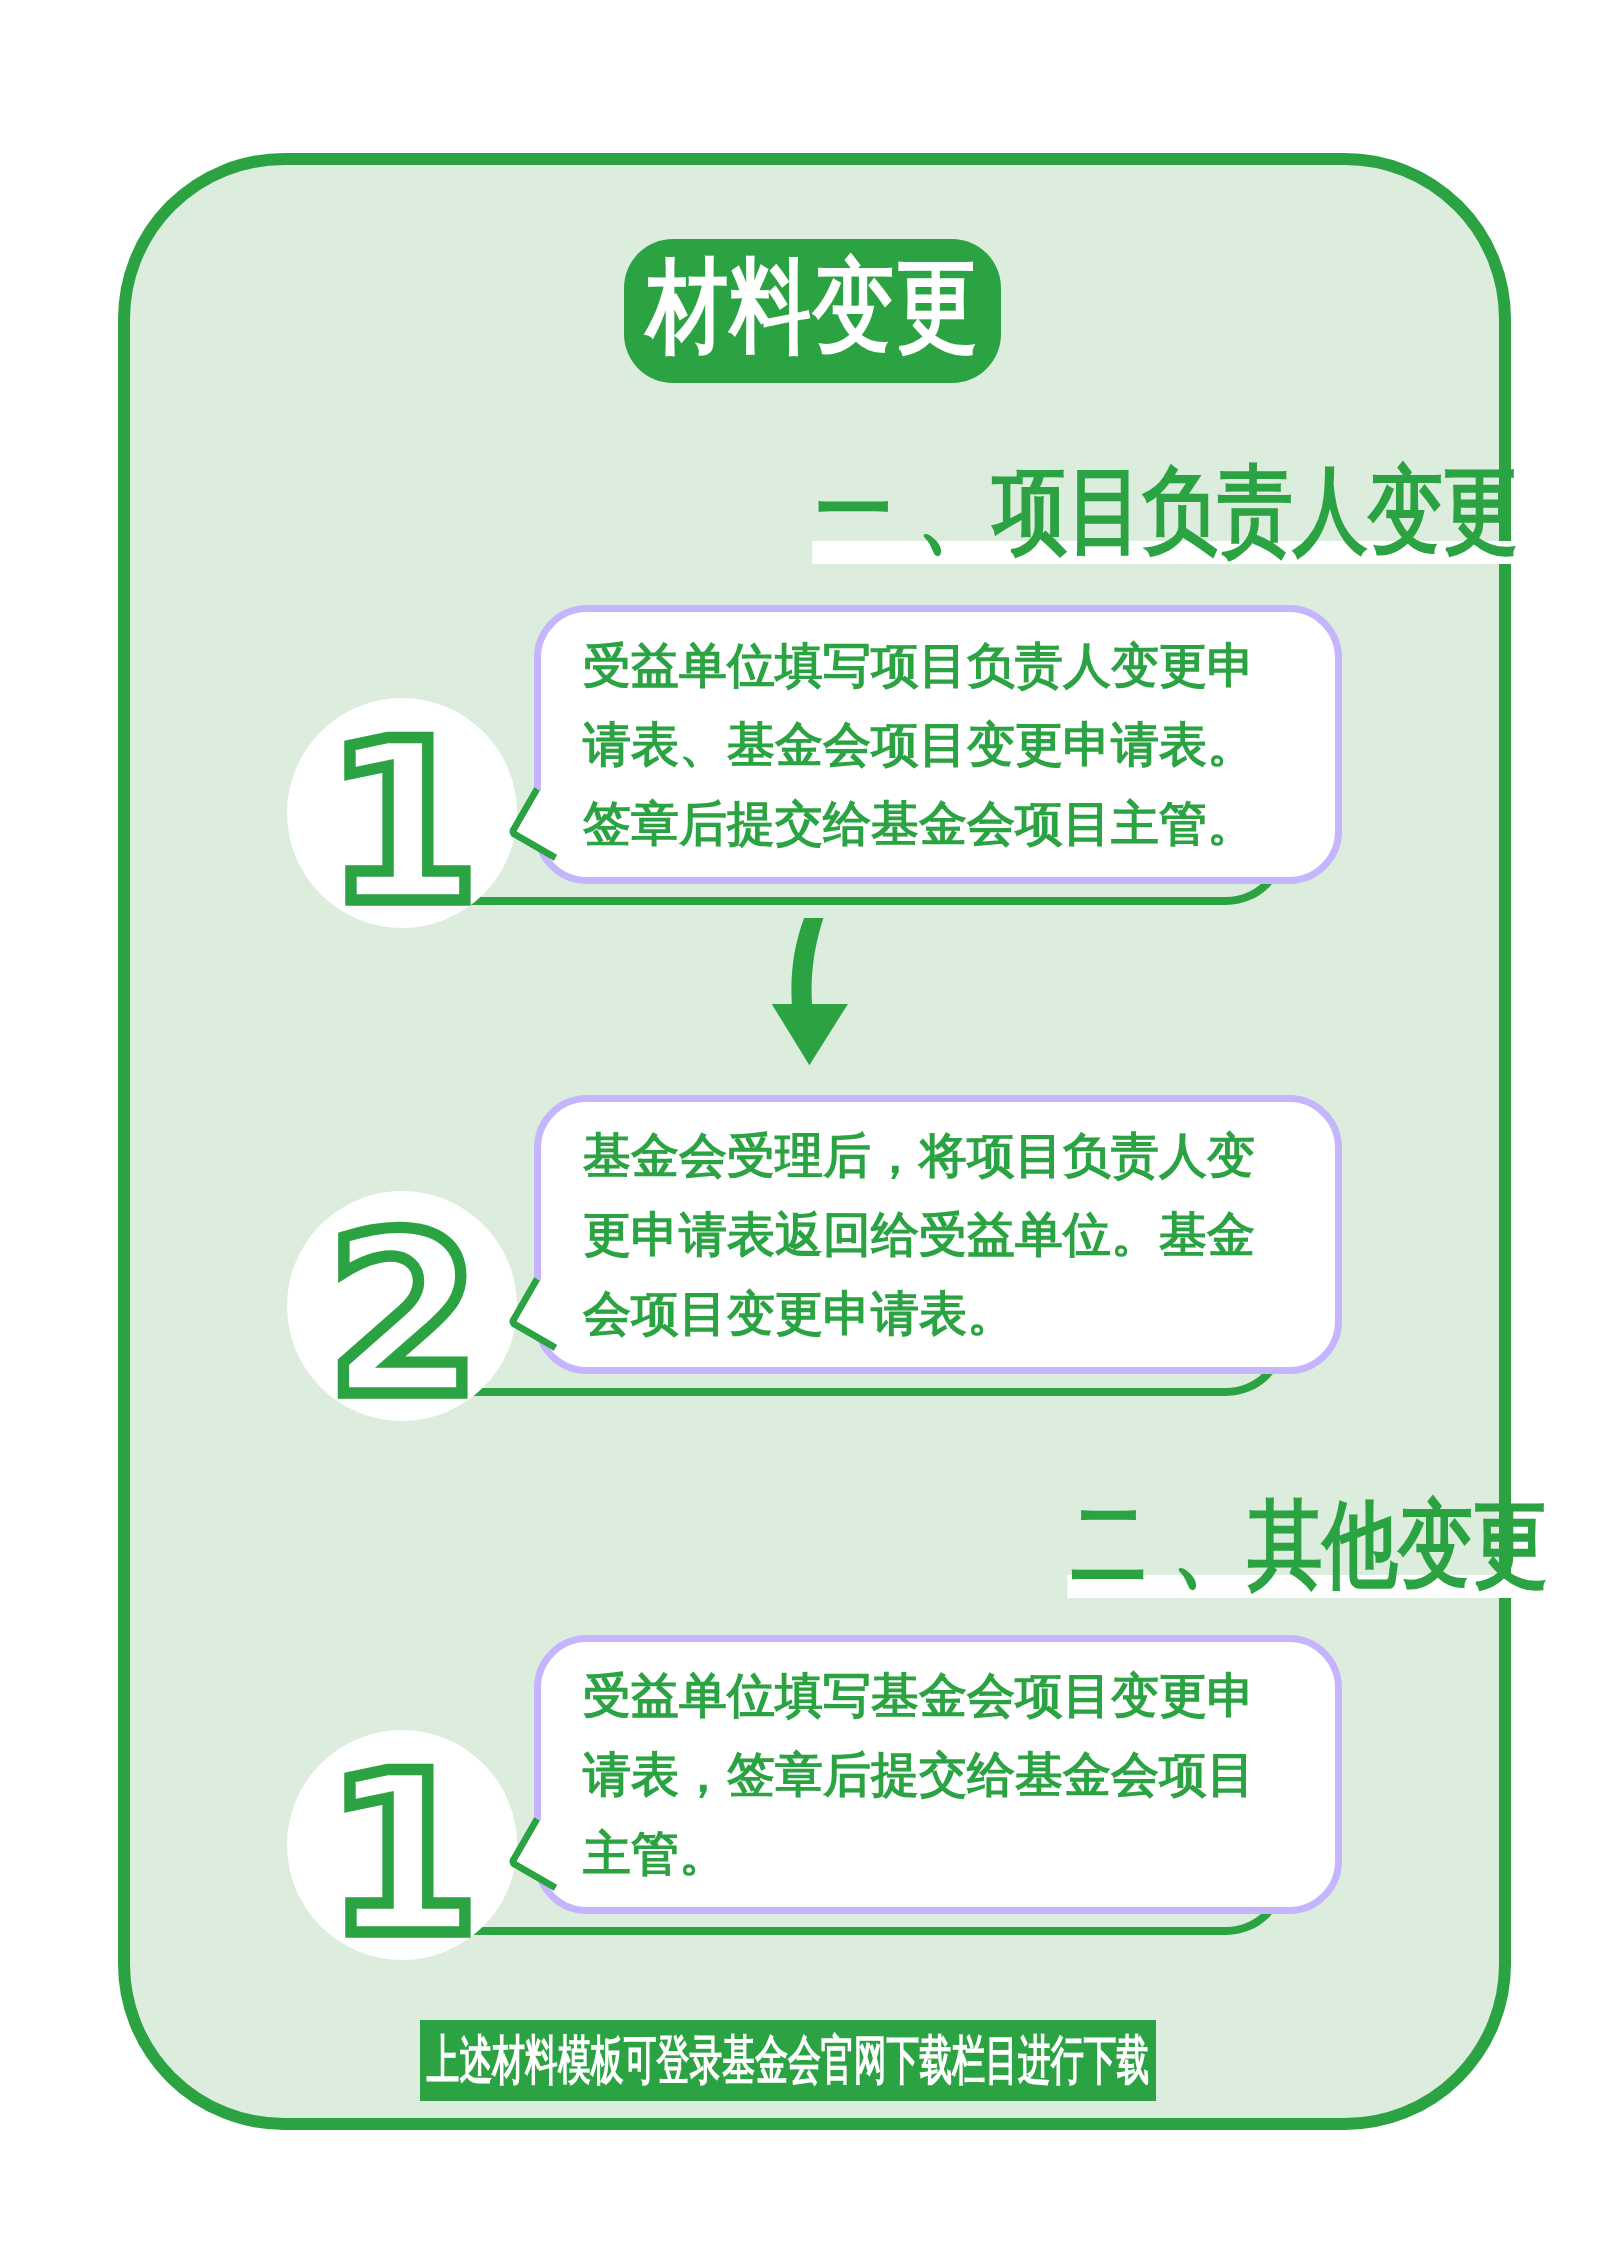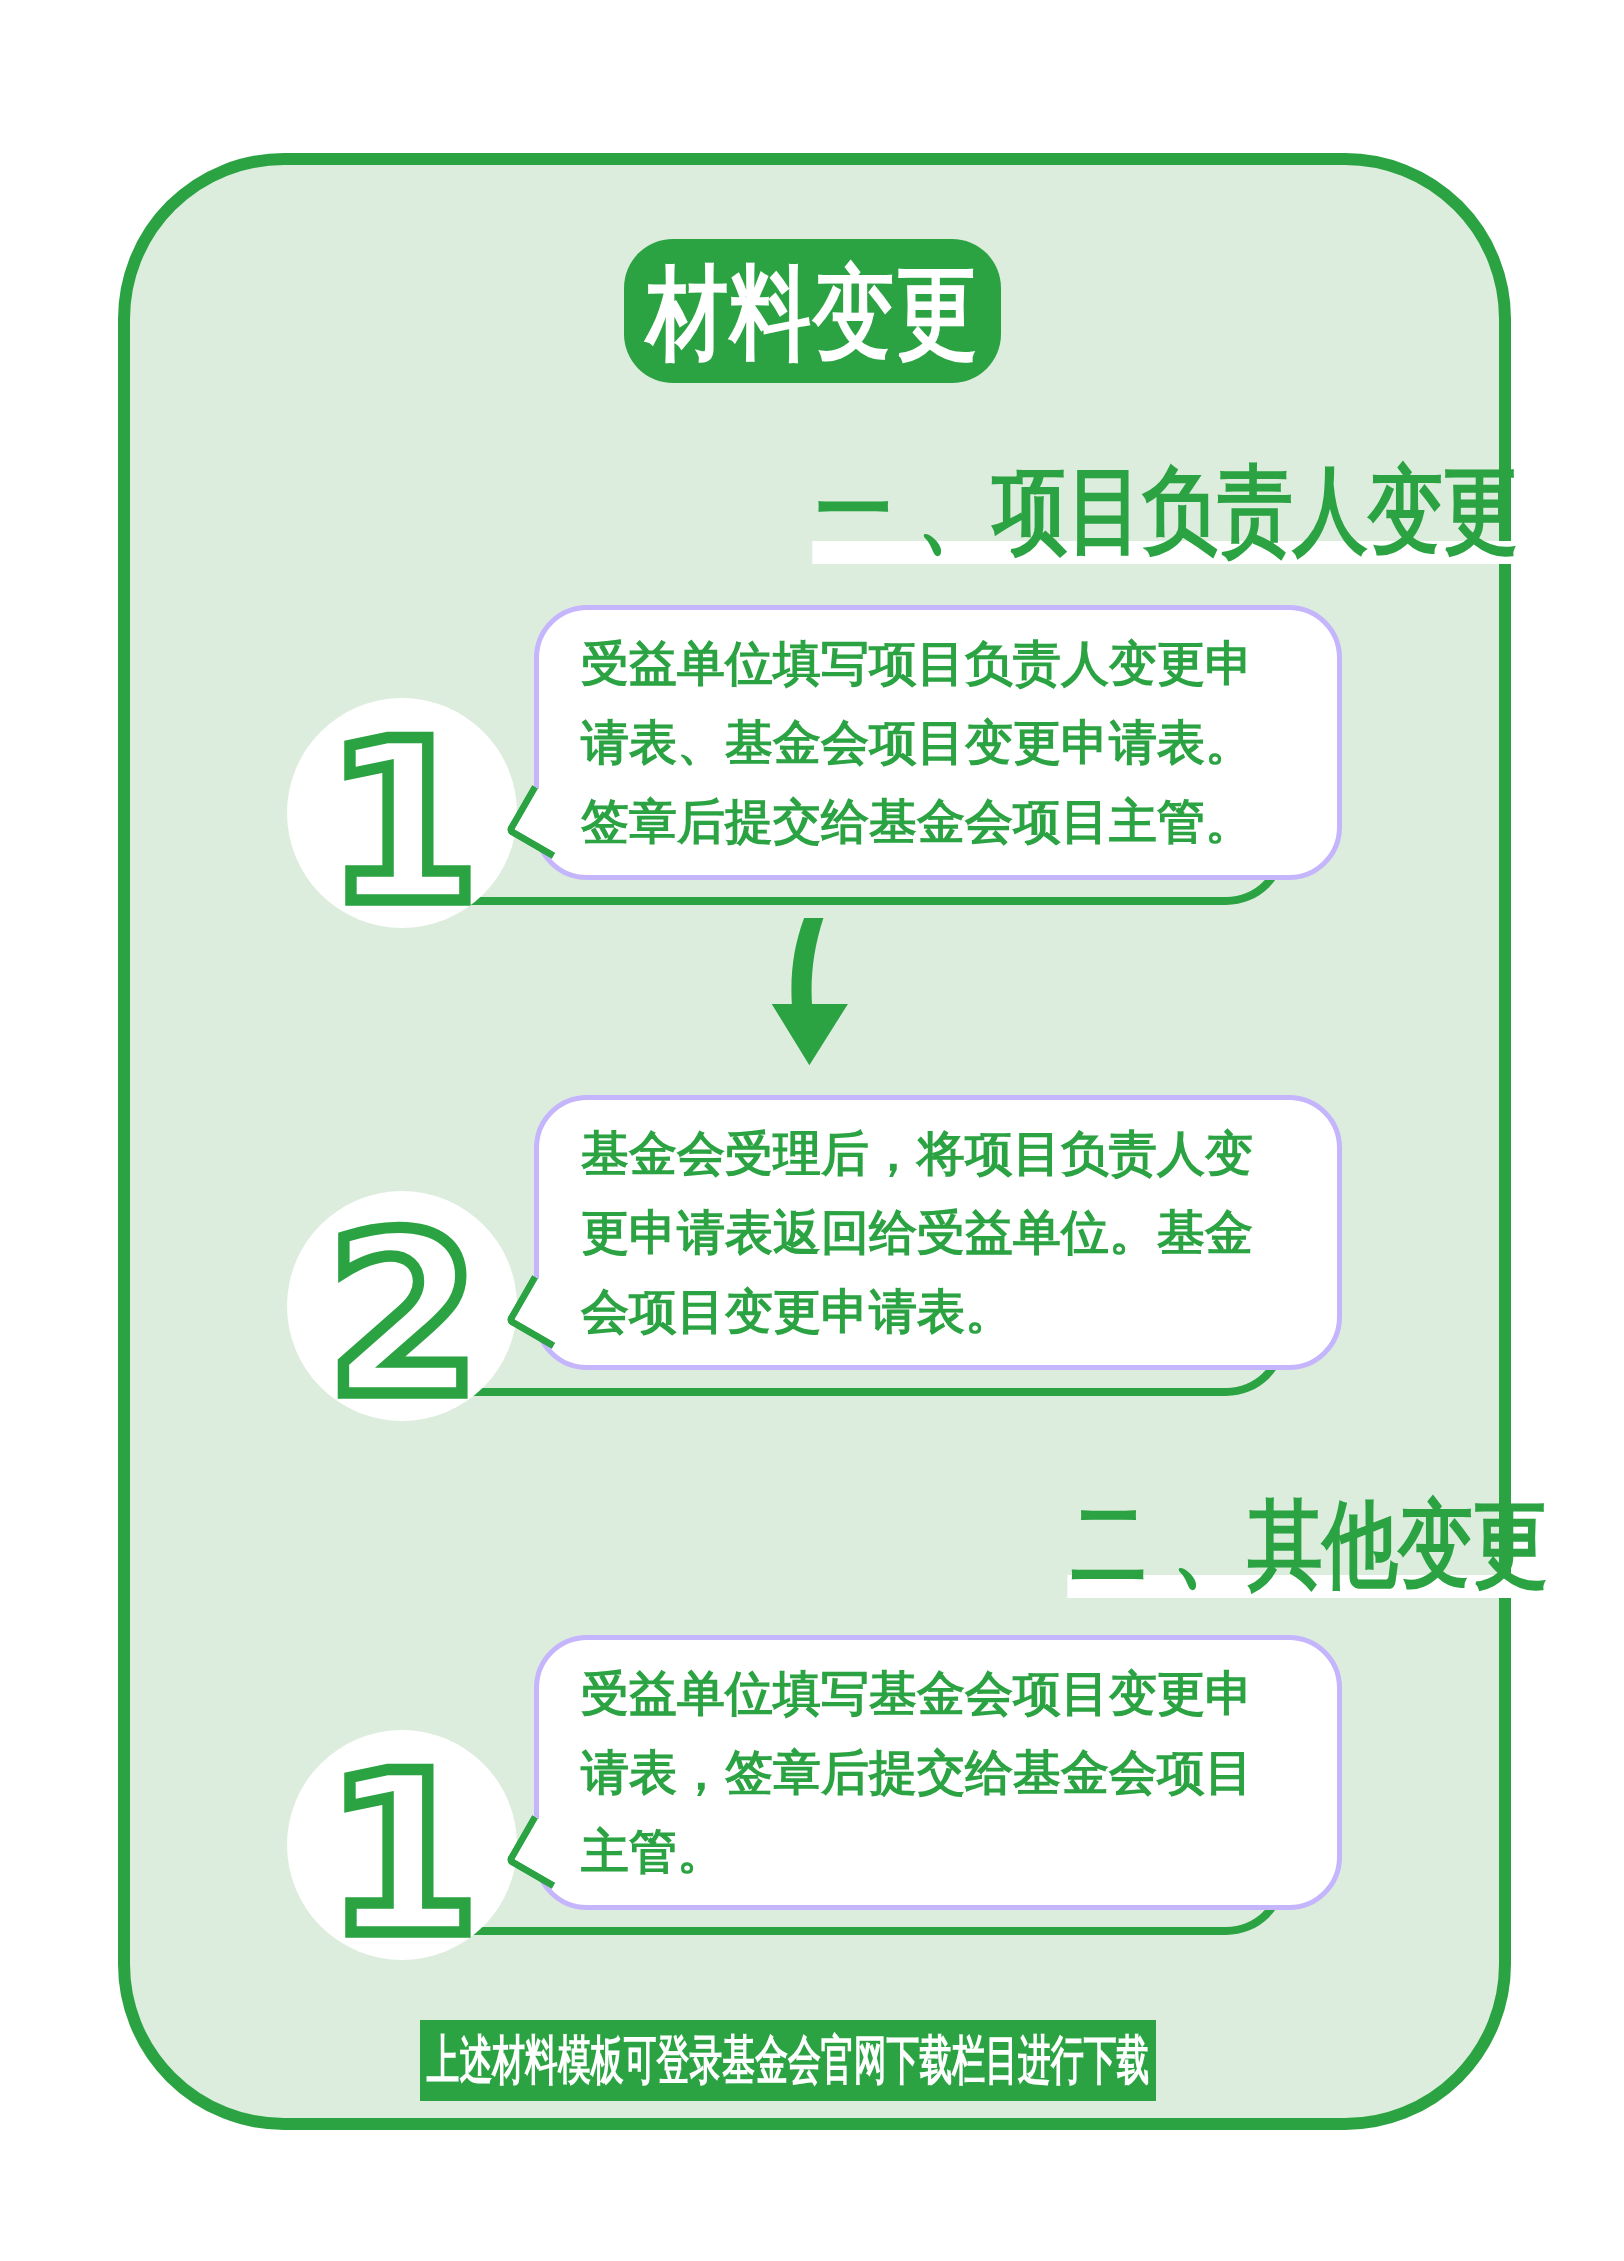--- a/index.html
+++ b/index.html
@@ -8,21 +8,21 @@
     font-family:"DejaVu Sans",sans-serif;font-weight:700;background:#ffffff;
   }
   
   .panel{
     position:absolute;left:118px;top:153px;width:1393px;height:1977px;
     box-sizing:border-box;background:#DCECDD;border:12.3px solid #2BA342;border-radius:166px;
   }
   
   .badge{
     position:absolute;left:624px;top:239px;width:377px;height:144px;
-    background:#2BA342;border-radius:49px;display:flex;align-items:flex-end;justify-content:center;z-index:4;
+    background:#2BA342;border-radius:49px;display:flex;align-items:flex-start;justify-content:center;z-index:4;
   }
   .badge span{
     color:#ffffff;font-size:102px;font-weight:800;white-space:nowrap;
     display:inline-block;transform:scaleX(0.80);letter-spacing:1.8px;
   }
   
   .heading{position:absolute;left:0;right:13px;text-align:right;z-index:4;text-decoration:underline;}
   .heading .ht{
     position:relative;display:inline-block;color:#2BA342;font-size:95px;font-weight:800;
     line-height:1.18;white-space:nowrap;transform:scaleX(0.79);
@@ -52,21 +52,21 @@
   .circle3{top:1730px;}
   
   .num{position:absolute;width:263px;height:263px;overflow:visible;z-index:3;}
   .num text{font-family:"DejaVu Sans",sans-serif;}
   .num1a{left:271px;top:687px;}
   .num2a{left:272px;top:1180px;}
   .num1b{left:271px;top:1719px;}
   
   .bubble{
     position:absolute;left:534px;width:808px;box-sizing:border-box;z-index:3;
-    background:#ffffff;border:5px solid #c4b5fd;border-radius:53px;
+    background:#ffffff;border:7px solid #c4b5fd;border-radius:53px;
     padding:14px 42px;
   }
   .bubble p{
     margin:0;color:#2BA342;font-size:48px;font-weight:800;line-height:79px;
     letter-spacing:0;word-break:break-all;
   }
   .bubble::before{
     content:"";position:absolute;left:-24px;bottom:26px;width:47px;height:47px;
     background:#ffffff;border-left:7px solid #2BA342;border-bottom:7px solid #2BA342;
     transform:rotate(30deg);border-bottom-left-radius:7px;

